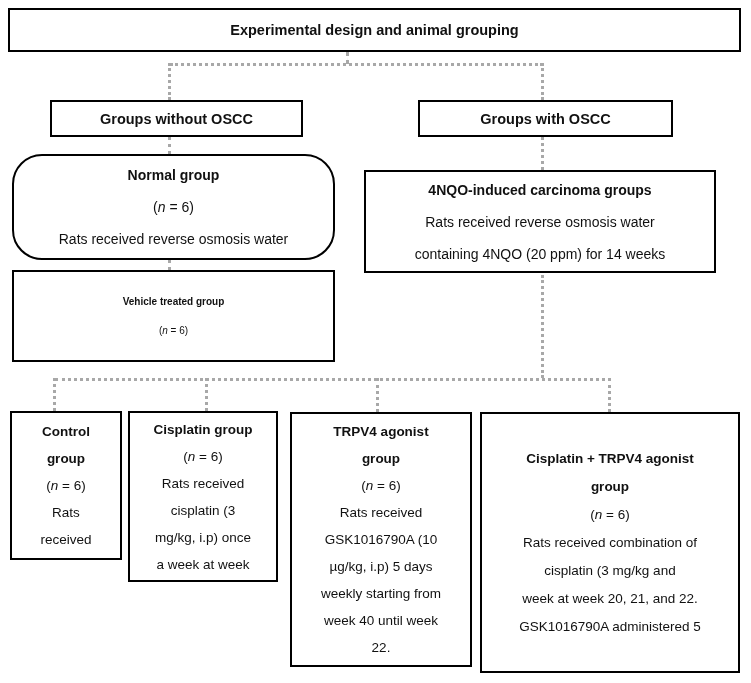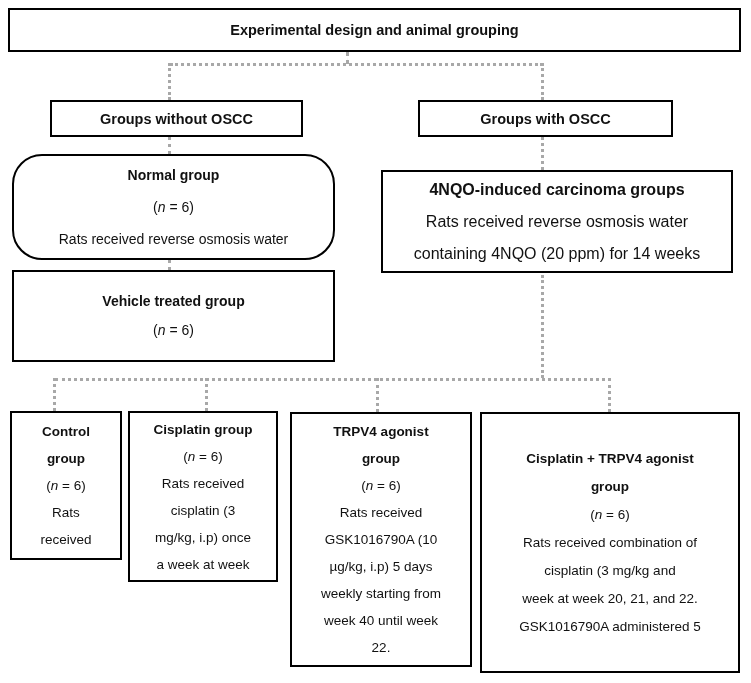--- a/index.html
+++ b/index.html
@@ -19,22 +19,22 @@
   .vline{position:absolute;width:0;border-left:3px dotted var(--connector,#a8a8a8);}
   .hline{position:absolute;height:0;border-top:3px dotted var(--connector,#a8a8a8);}
 
   
   #title-box{left:8px;top:8px;width:733px;height:44px;font-size:14.5px;}
   #branch-left{left:50px;top:100px;width:253px;height:37px;font-size:14.5px;}
   #branch-right{left:418px;top:100px;width:255px;height:37px;font-size:14.5px;}
 
   
   #normal-box{left:12px;top:154px;width:323px;height:106px;font-size:14px;line-height:32px;border-radius:30px;}
-  #vehicle-box{left:12px;top:270px;width:323px;height:92px;font-size:14px;line-height:29px;}
-  #carcinoma-box{left:381px;top:170px;width:352px;height:103px;font-size:16px;line-height:32px;}
+  #vehicle-box{left:12px;top:270px;width:323px;height:92px;font-size:10px;line-height:29px;}
+  #carcinoma-box{left:364px;top:170px;width:352px;height:103px;font-size:14px;line-height:32px;}
 
   
   #control-box{left:10px;top:411px;width:112px;height:149px;font-size:13.5px;line-height:27px;}
   #cisplatin-box{left:128px;top:411px;width:150px;height:171px;font-size:13.5px;line-height:27px;}
   #trpv4-box{left:290px;top:412px;width:182px;height:255px;font-size:13.5px;line-height:27px;}
   #combo-box{left:480px;top:412px;width:260px;height:261px;font-size:13.5px;line-height:28px;}
 
   
   #feed-top{left:346px;top:52px;height:12px;}
   #rail-1{left:170px;top:63px;width:373px;}

